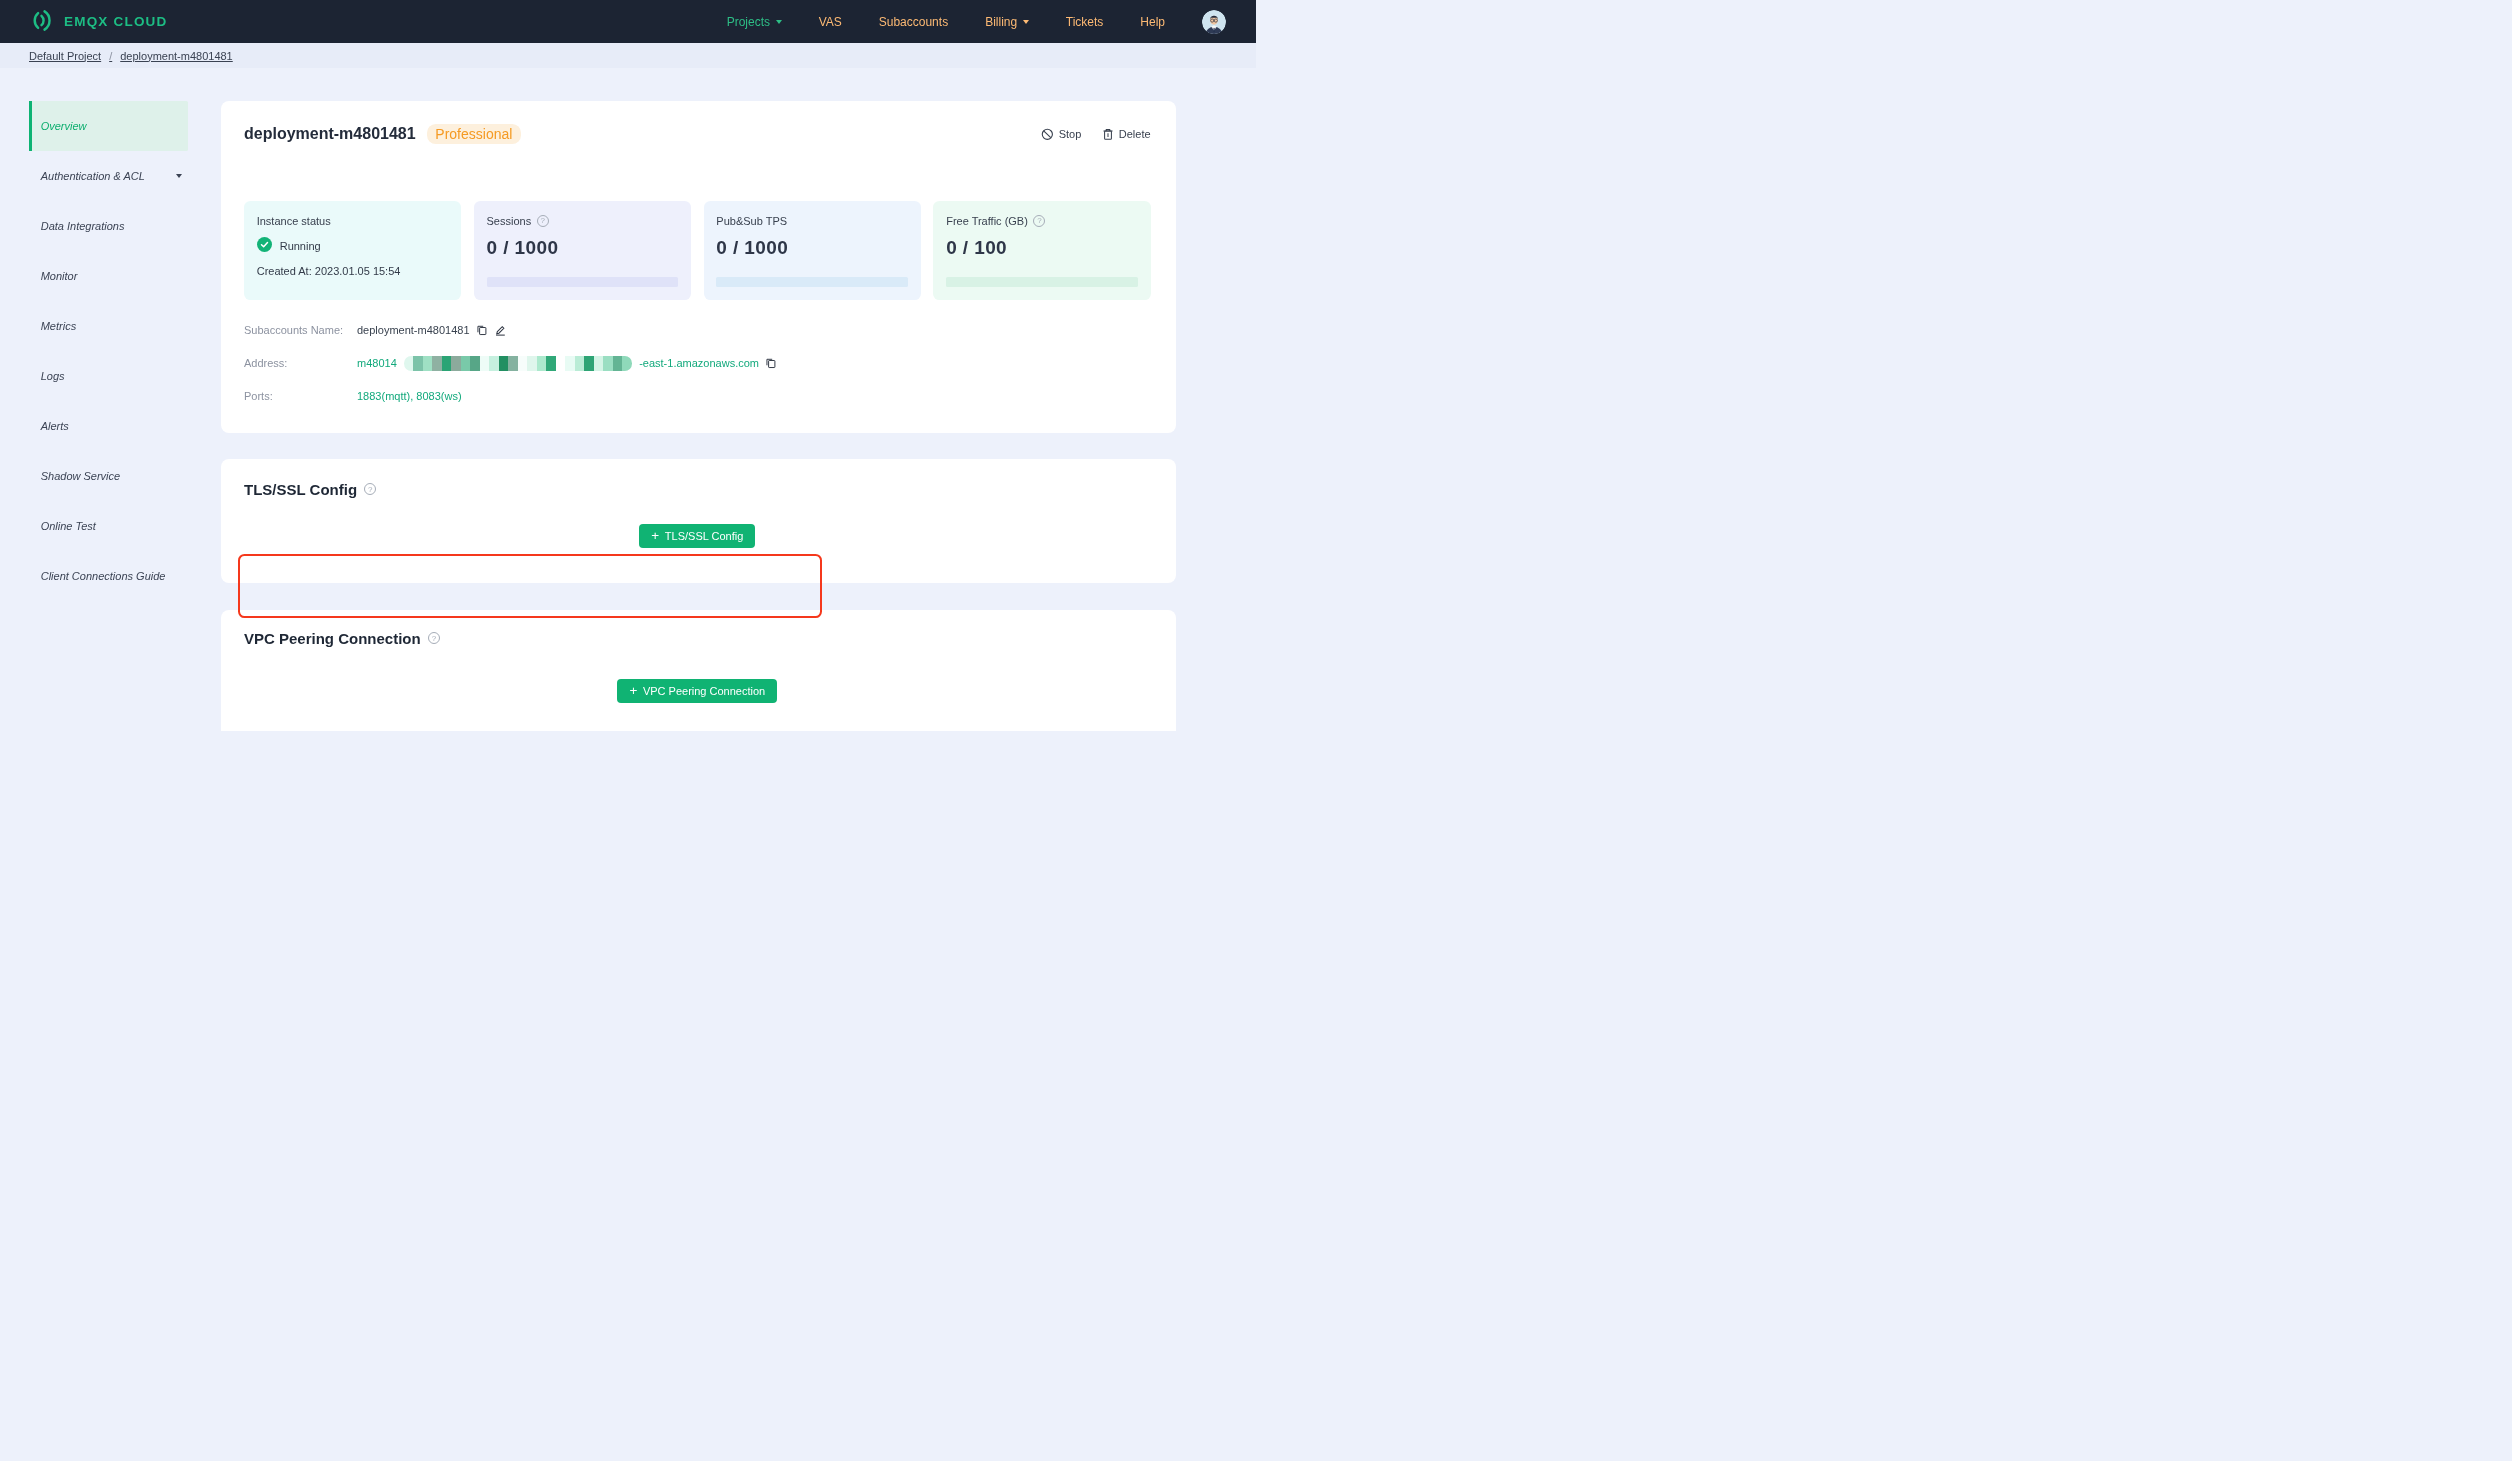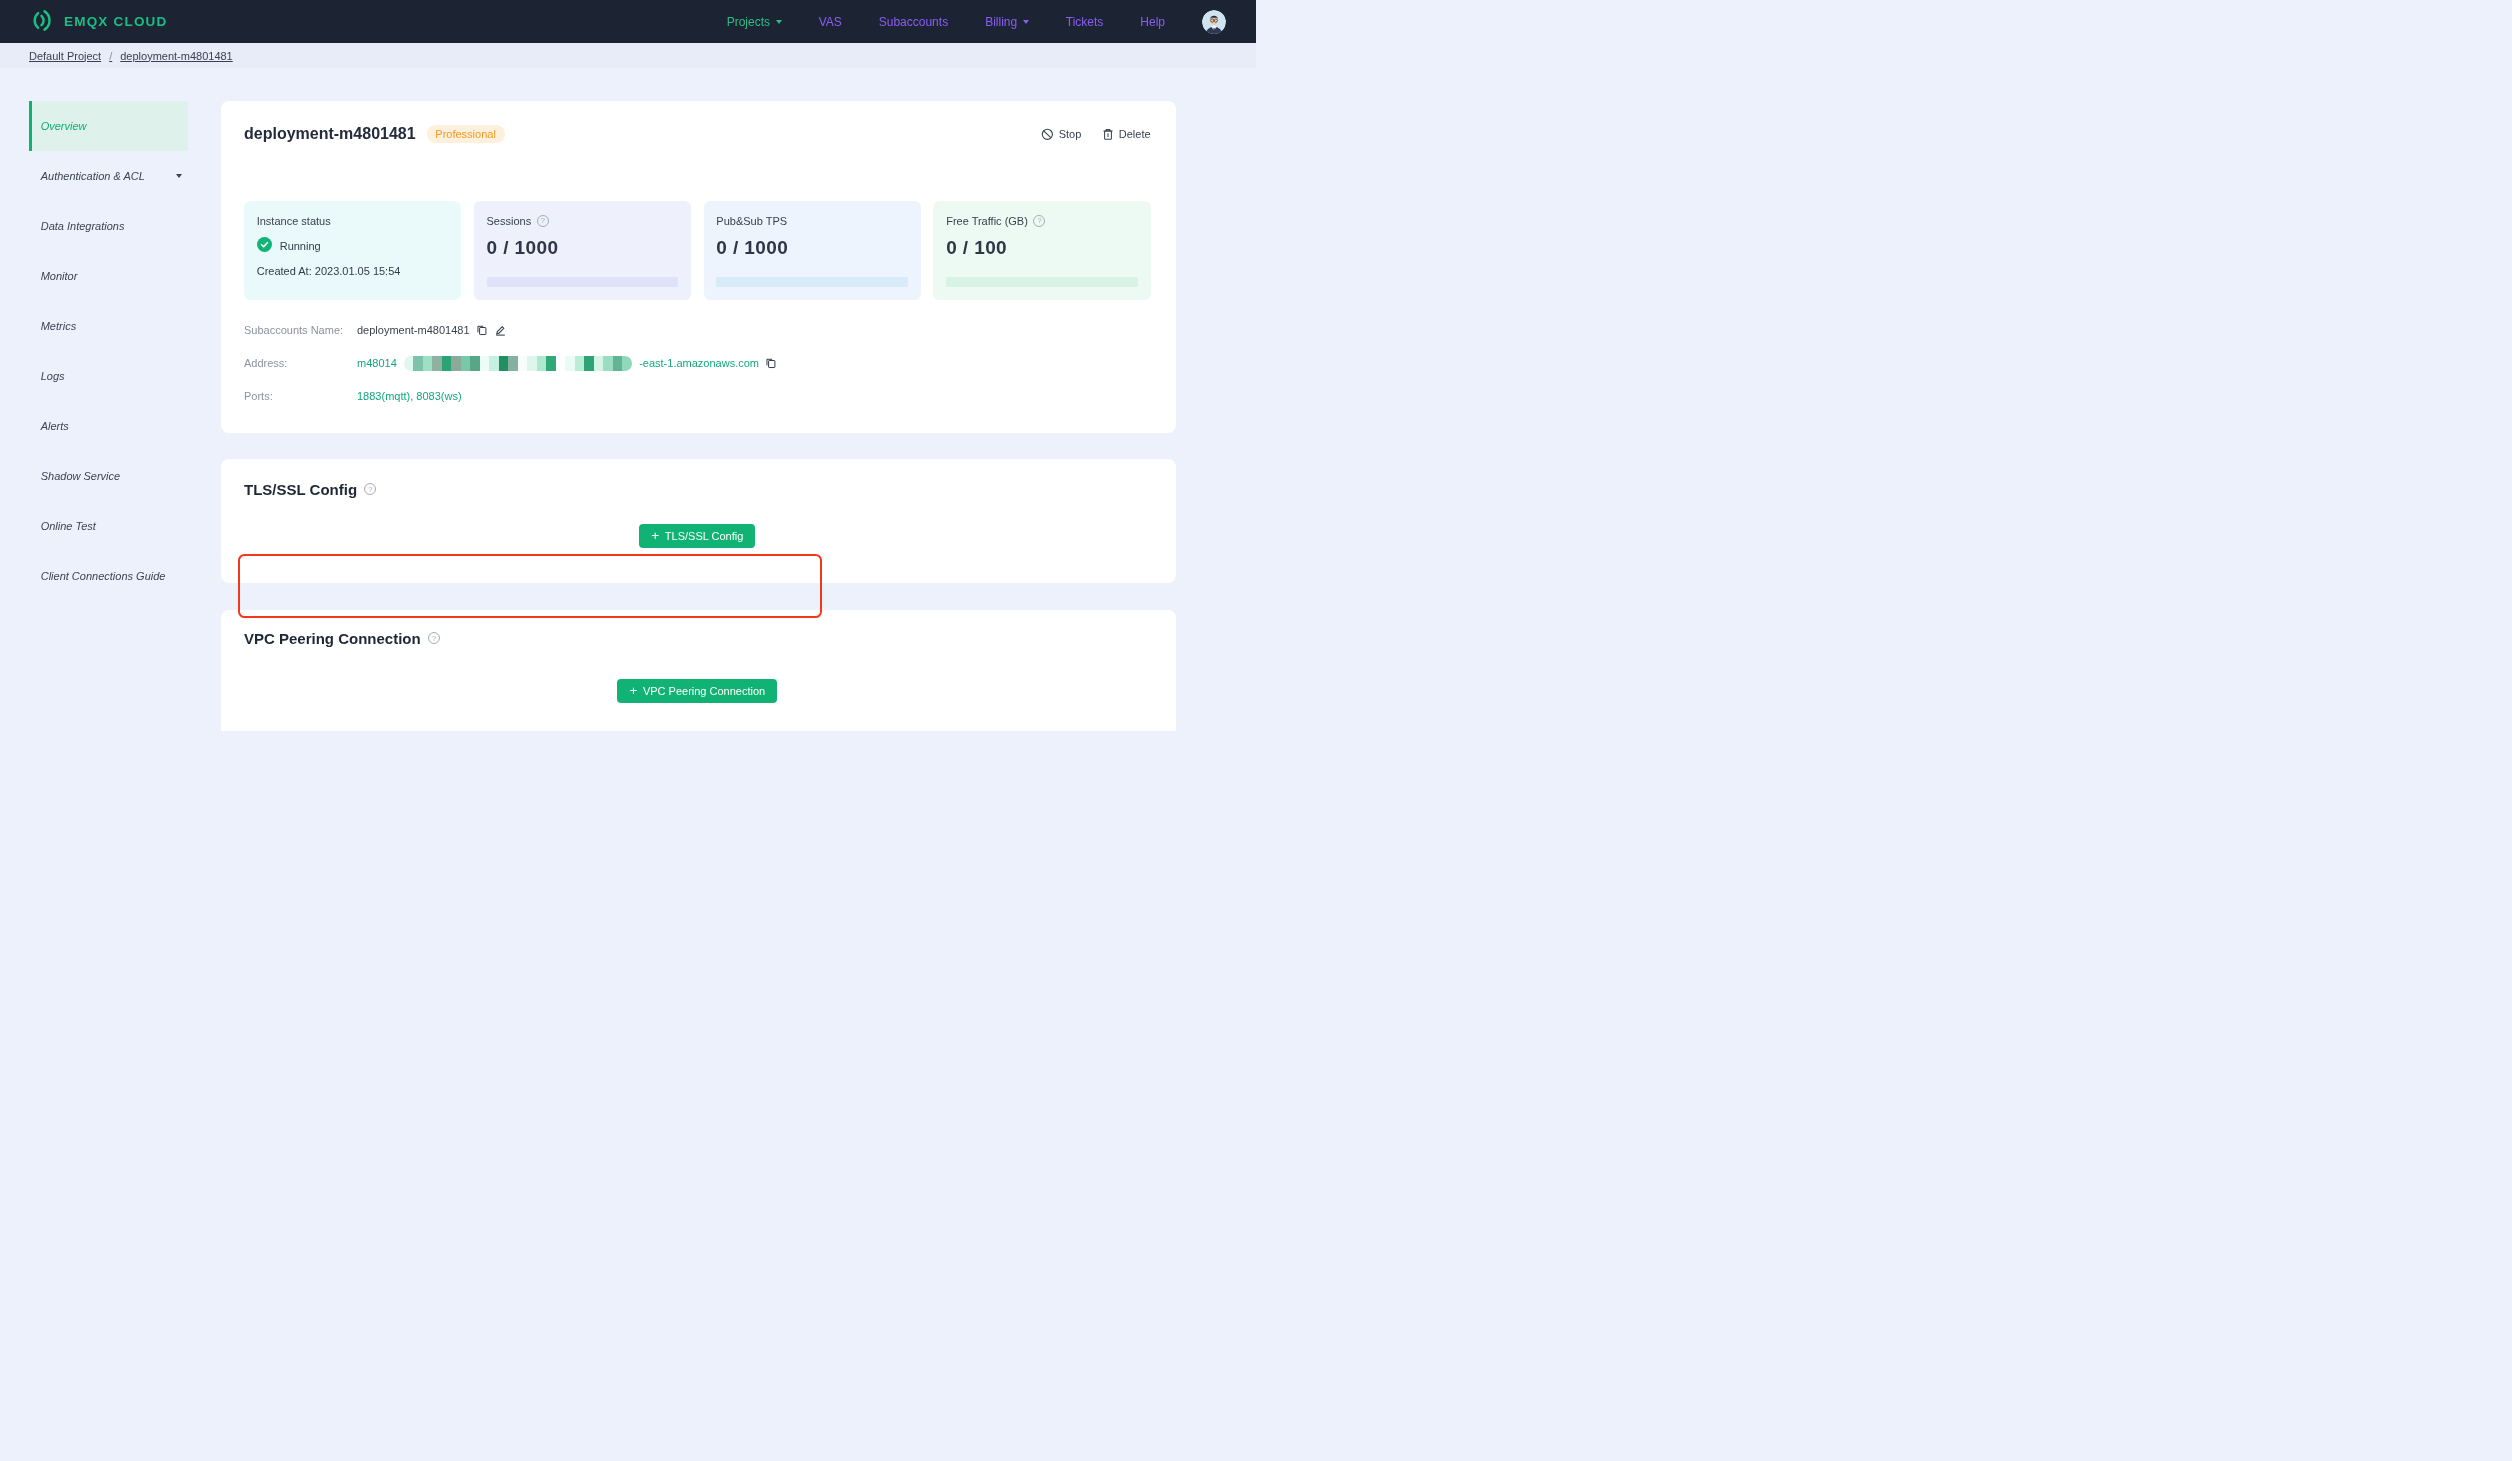--- a/index.html
+++ b/index.html
@@ -5,21 +5,21 @@
   * { margin:0; padding:0; box-sizing:border-box; }
   html,body { width:1256px; height:731px; overflow:hidden; background:#edf1fb;
               font-family:"Liberation Sans", sans-serif; }
 
   
   .topnav { height:43px; background:#1c2433; display:flex; align-items:center;
             padding:0 30px 0 29px; }
   .brand { display:flex; align-items:center; gap:8px; }
   .brand-text { color:#1dbd84; font-size:13.5px; font-weight:700; letter-spacing:1.2px; }
   .nav-right { margin-left:auto; display:flex; align-items:center; gap:37px; }
-  .nav-item { color:#8b5cf6; font-size:12px; cursor:pointer; display:flex;
+  .nav-item { color:#fdba74; font-size:12px; cursor:pointer; display:flex;
               align-items:center; gap:5.6px; white-space:nowrap; }
   .nav-item.active { color:#2dbe86; }
   .caret { width:0; height:0; border-left:3.2px solid transparent;
            border-right:3.2px solid transparent; border-top:4px solid currentColor;
            display:inline-block; }
   .avatar { width:24px; height:24px; border-radius:50%; overflow:hidden; cursor:pointer; }
 
   
   .breadcrumb { height:25.4px; background:#e7ecf8; display:flex; align-items:center;
                 padding:0 29px; font-size:11px; color:#3a4252;text-decoration:underline; }
@@ -37,21 +37,21 @@
 
   .main { flex:1; padding:33px 0 0 0; }
   .card { width:955px; background:#ffffff; border-radius:8px; }
   .card.overview { height:332px; padding:20.7px 25.4px 0 23px; position:relative; }
   .card.section { margin-top:25.4px; padding:22px 25.4px 0 23px; height:124px; }
   .card.section.vpc { margin-top:27px; height:175px; padding-top:20px; }
 
   
   .ov-head { display:flex; align-items:center; height:24px; }
   .ov-title { font-size:16px; font-weight:700; color:#242c3b; }
-  .badge { margin-left:11px; background:#fdf0dd; color:#f59a23; font-size:11px;
+  .badge { margin-left:11px; background:#fdf0dd; color:#f59a23; font-size:14px;
            padding:3.2px 8.7px; border-radius:8.7px; line-height:1; }
   .ov-actions { margin-left:auto; display:flex; align-items:center; gap:20.7px; }
   .icon-btn { display:flex; align-items:flex-start; gap:4.8px; font-size:11px;
               color:#39414f; background:none; border:none; cursor:pointer;
               font-family:Liberation Sans, sans-serif; }
   .icon-btn svg { display:block; }
 
   
   .stats { display:grid; grid-template-columns:repeat(4,1fr); gap:12.7px;
            margin-top:17.5px; }

